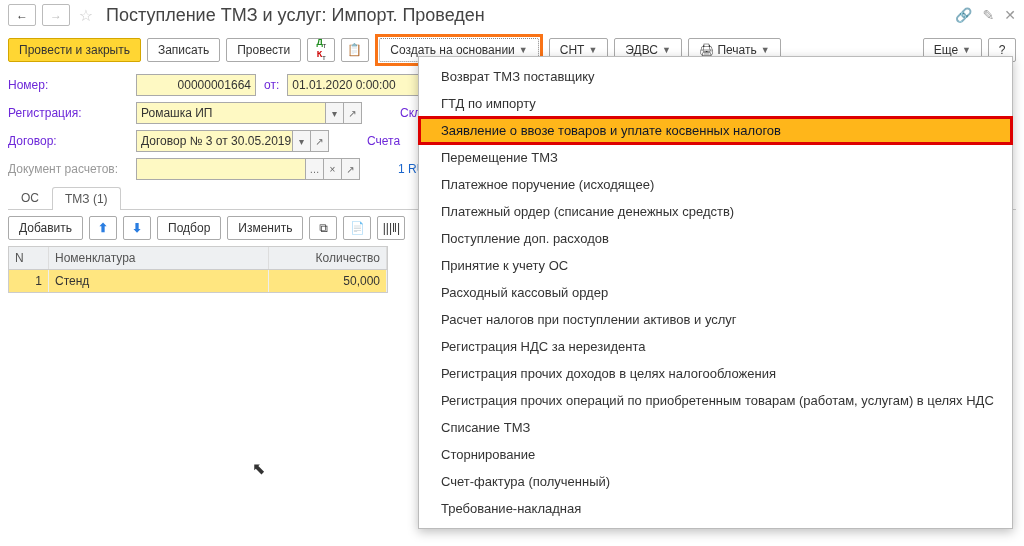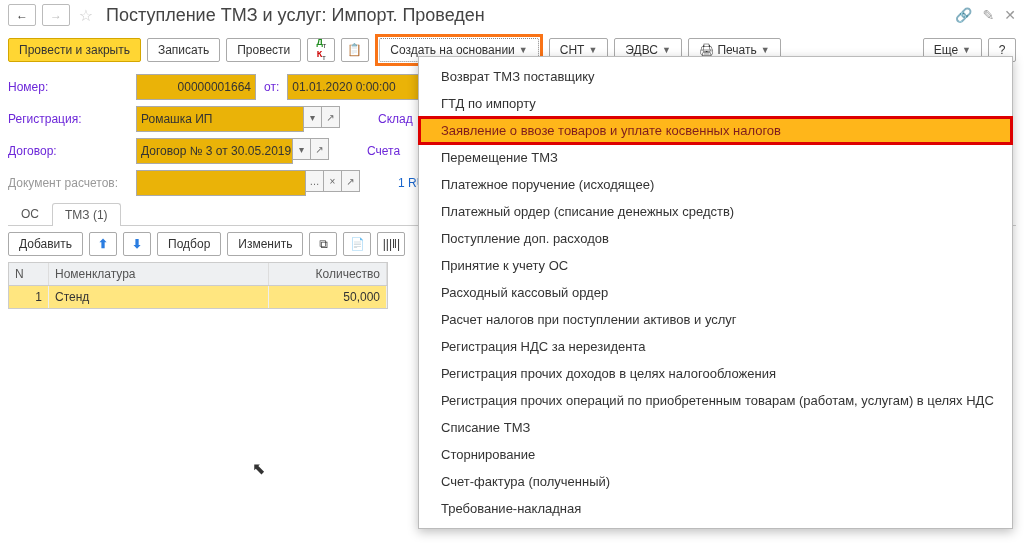--- a/index.html
+++ b/index.html
@@ -19,21 +19,21 @@
   .dk-ico { font-size:9px; line-height:9px; text-align:center; }
   .dk-ico .d { color:#1e8c1e; font-weight:bold; }
   .dk-ico .k { color:#c00; font-weight:bold; }
   .caret { margin-left:4px; font-size:9px; color:#666; }
   .highlighted-btn-wrap { border:3px solid #f97316; padding:1px; display:inline-flex; }
   .btn.dotted { border:1px dotted #888; }
   .spacer { flex:1; }
   .form-area { padding:4px 8px 0 8px; }
   .row { display:flex; align-items:center; margin-bottom:6px; gap:8px; }
   .lbl { color:#6d28d9; font-size:12px; min-width:120px; }
-  .input { border:1px solid #aaa; height:22px; display:inline-flex; align-items:center; padding:12px 4px; background:#eab308; font-size:12px; }
+  .input { border:1px solid #aaa; height:22px; display:inline-flex; align-items:center; padding:6px 4px; background:#fef9c3; font-size:12px; }
   .num-input { width:120px; text-align:right; justify-content:flex-end; }
   .combo { position:relative; display:inline-flex; }
   .combo .input { padding-right:0; }
   .combo-btns { display:flex; }
   .combo-btns span { width:18px; height:22px; border:1px solid #aaa; border-left:none; display:inline-flex; align-items:center; justify-content:center; background:#f5f5f5; font-size:10px; cursor:pointer; color:#666;}
   .chk { width:14px; height:14px; border:1px solid #888; display:inline-flex; align-items:center; justify-content:center; background:#fff; font-size:10px; color:#0a0; }
   .faded { color:#999; }
   .link { color:#1a66cc; cursor:pointer; }
   .tabs { display:flex; border-bottom:1px solid #ccc; margin:6px 8px 0 8px; align-items:flex-end; }
   .tab { padding:4px 12px; border:1px solid transparent; border-bottom:none; cursor:pointer; font-size:12px; color:#555; }
@@ -44,21 +44,21 @@
   .thead { display:flex; background:#eef0f2; border-bottom:1px solid #ccc; font-size:12px; color:#555; }
   .thead div { padding:4px 6px; border-right:1px solid #ddd; }
   .col-n { width:40px; }
   .col-nomen { width:220px; }
   .col-qty { flex:1; text-align:right; }
   .trow { display:flex; font-size:12px; }
   .trow.sel { background:#ffe680; }
   .trow div { padding:4px 6px; border-right:1px solid #eee; }
   .dropdown { position:absolute; left:418px; top:56px; width:595px; background:#fff; border:1px solid #bbb; box-shadow:0 3px 10px rgba(0,0,0,0.25); z-index:10; padding:6px 0; }
   .dropdown .item { padding:6px 22px; font-size:13px; color:#333; cursor:pointer; white-space:nowrap; }
-  .dropdown .item.hl { background:#ffb61a; outline:3px solid #d00; outline-offset:-2px; color:#7f1d1d; }
+  .dropdown .item.hl { background:#ffb61a; outline:3px solid #d00; outline-offset:-2px; color:#0f172a; }
   .cursor { position:absolute; left:252px; top:459px; font-size:16px; color:#333; pointer-events:none; }
 </style>
 </head>
 <body>
 
 <div class="titlebar">
   <div class="navbtn">←</div>
   <div class="navbtn disabled">→</div>
   <div class="star">☆</div>
   <div class="title">Поступление ТМЗ и услуг: Импорт. Проведен</div>
@@ -117,21 +117,21 @@
           <span>🗓</span>
         </span>
     </span>
     <span class="chk">✔</span>
     <span>Уч</span>
   </div>
 
   <div class="row">
     <span class="lbl">Регистрация:</span>
     <span class="combo">
-      <span class="input" style="width:168px">Ромашка ИП</span>
+      <span class="input" style="width:190px">Ромашка ИП</span>
       <span class="combo-btns">
           <span>▾</span>
           <span>↗</span>
         </span>
     </span>
     <span class="lbl" style="min-width:auto; margin-left:30px">Склад</span>
   </div>
 
   <div class="row">
     <span class="lbl">Договор:</span>

